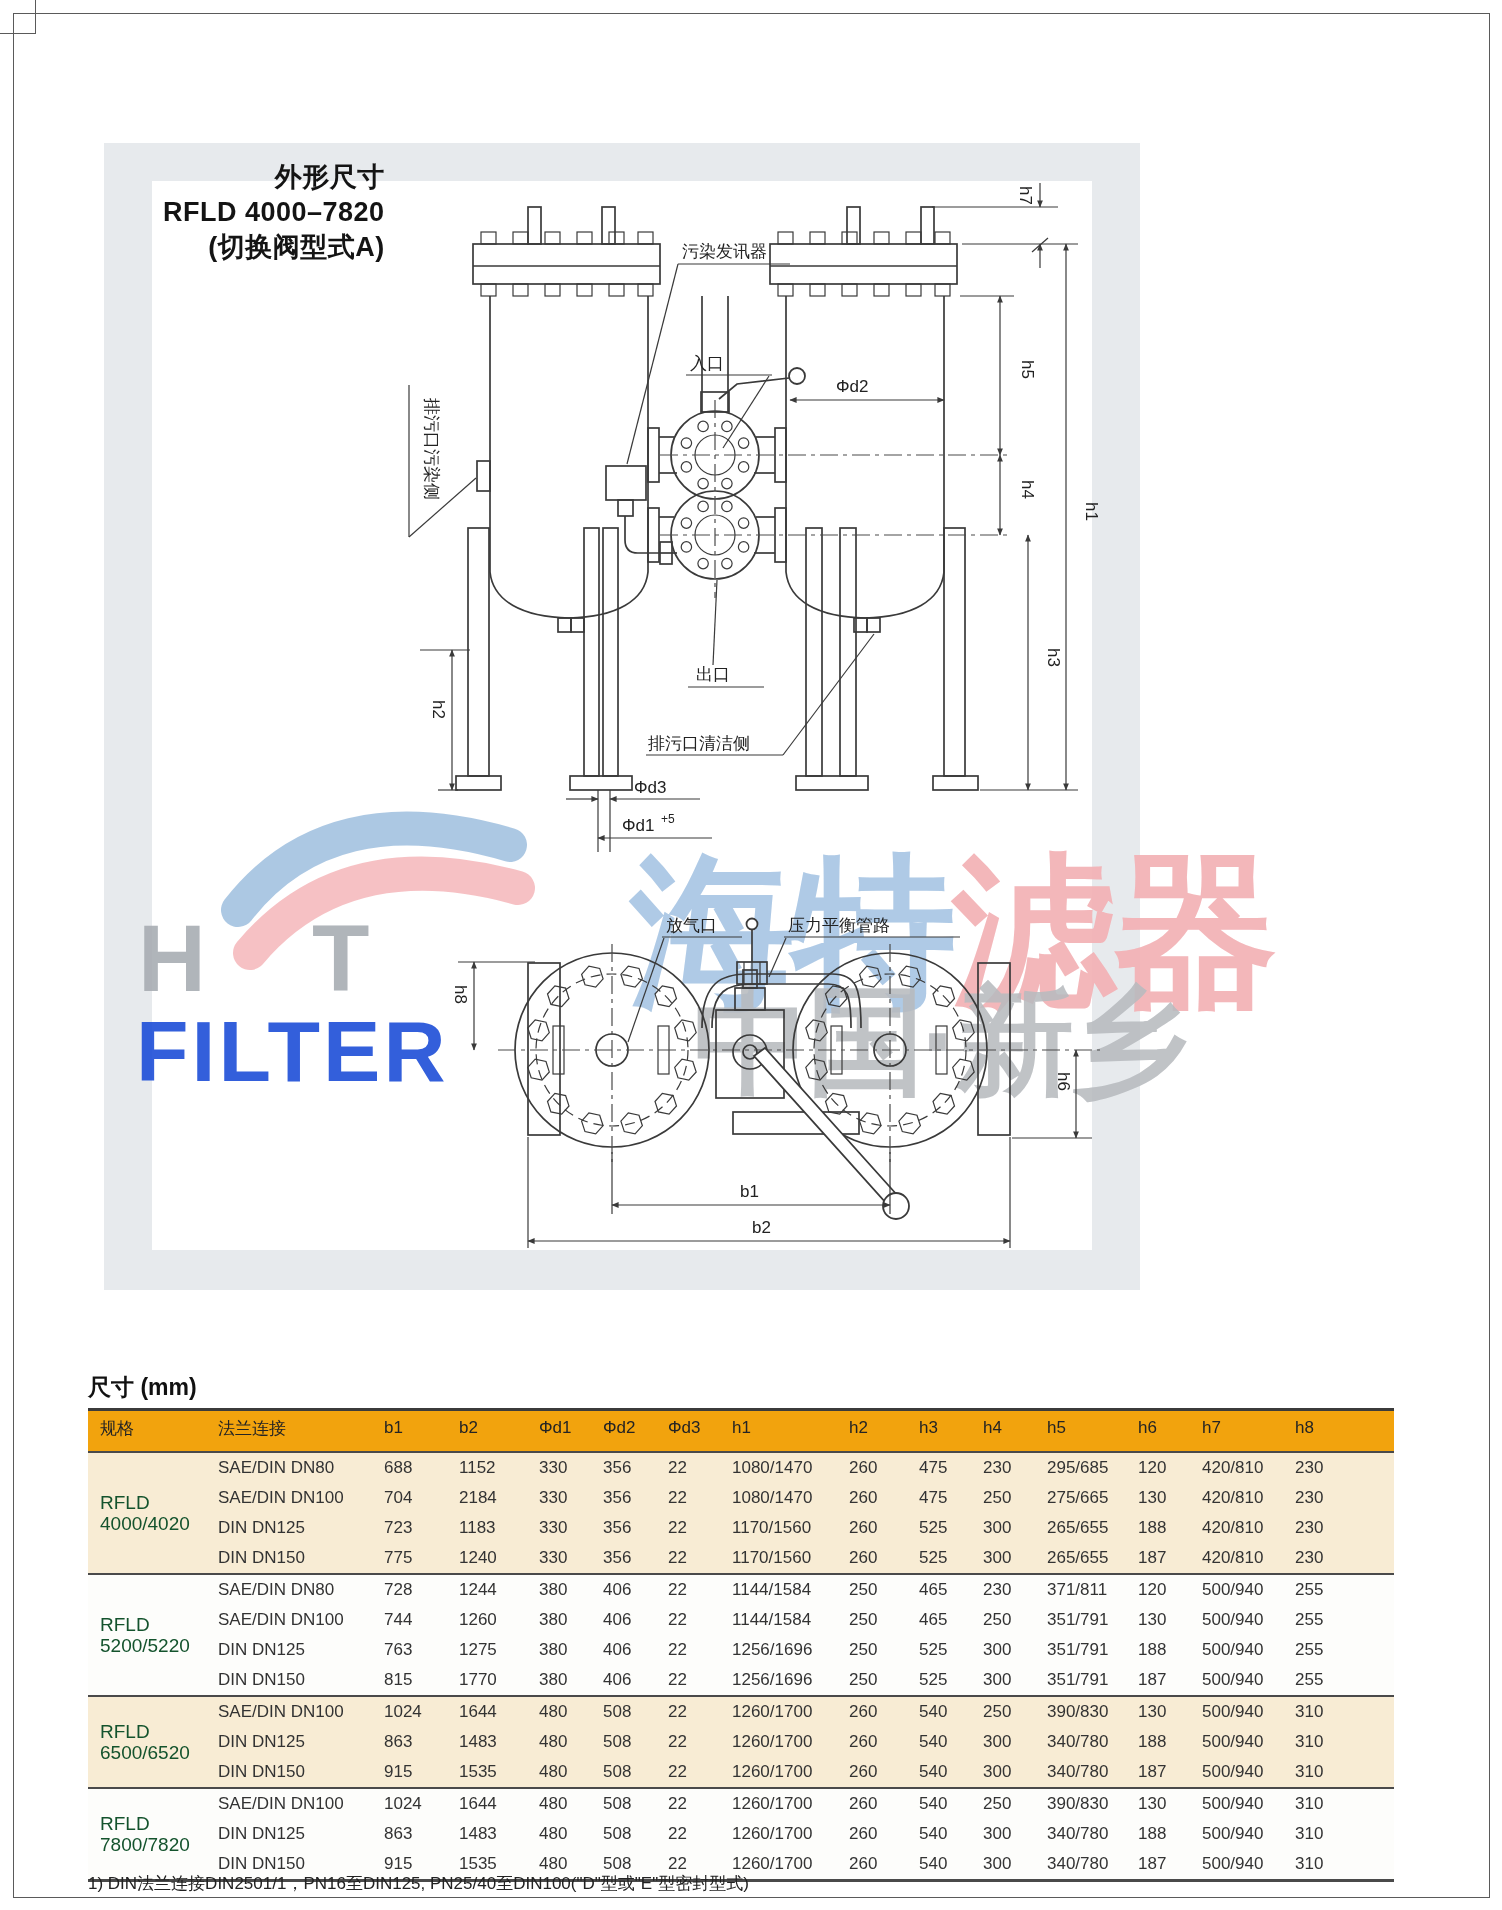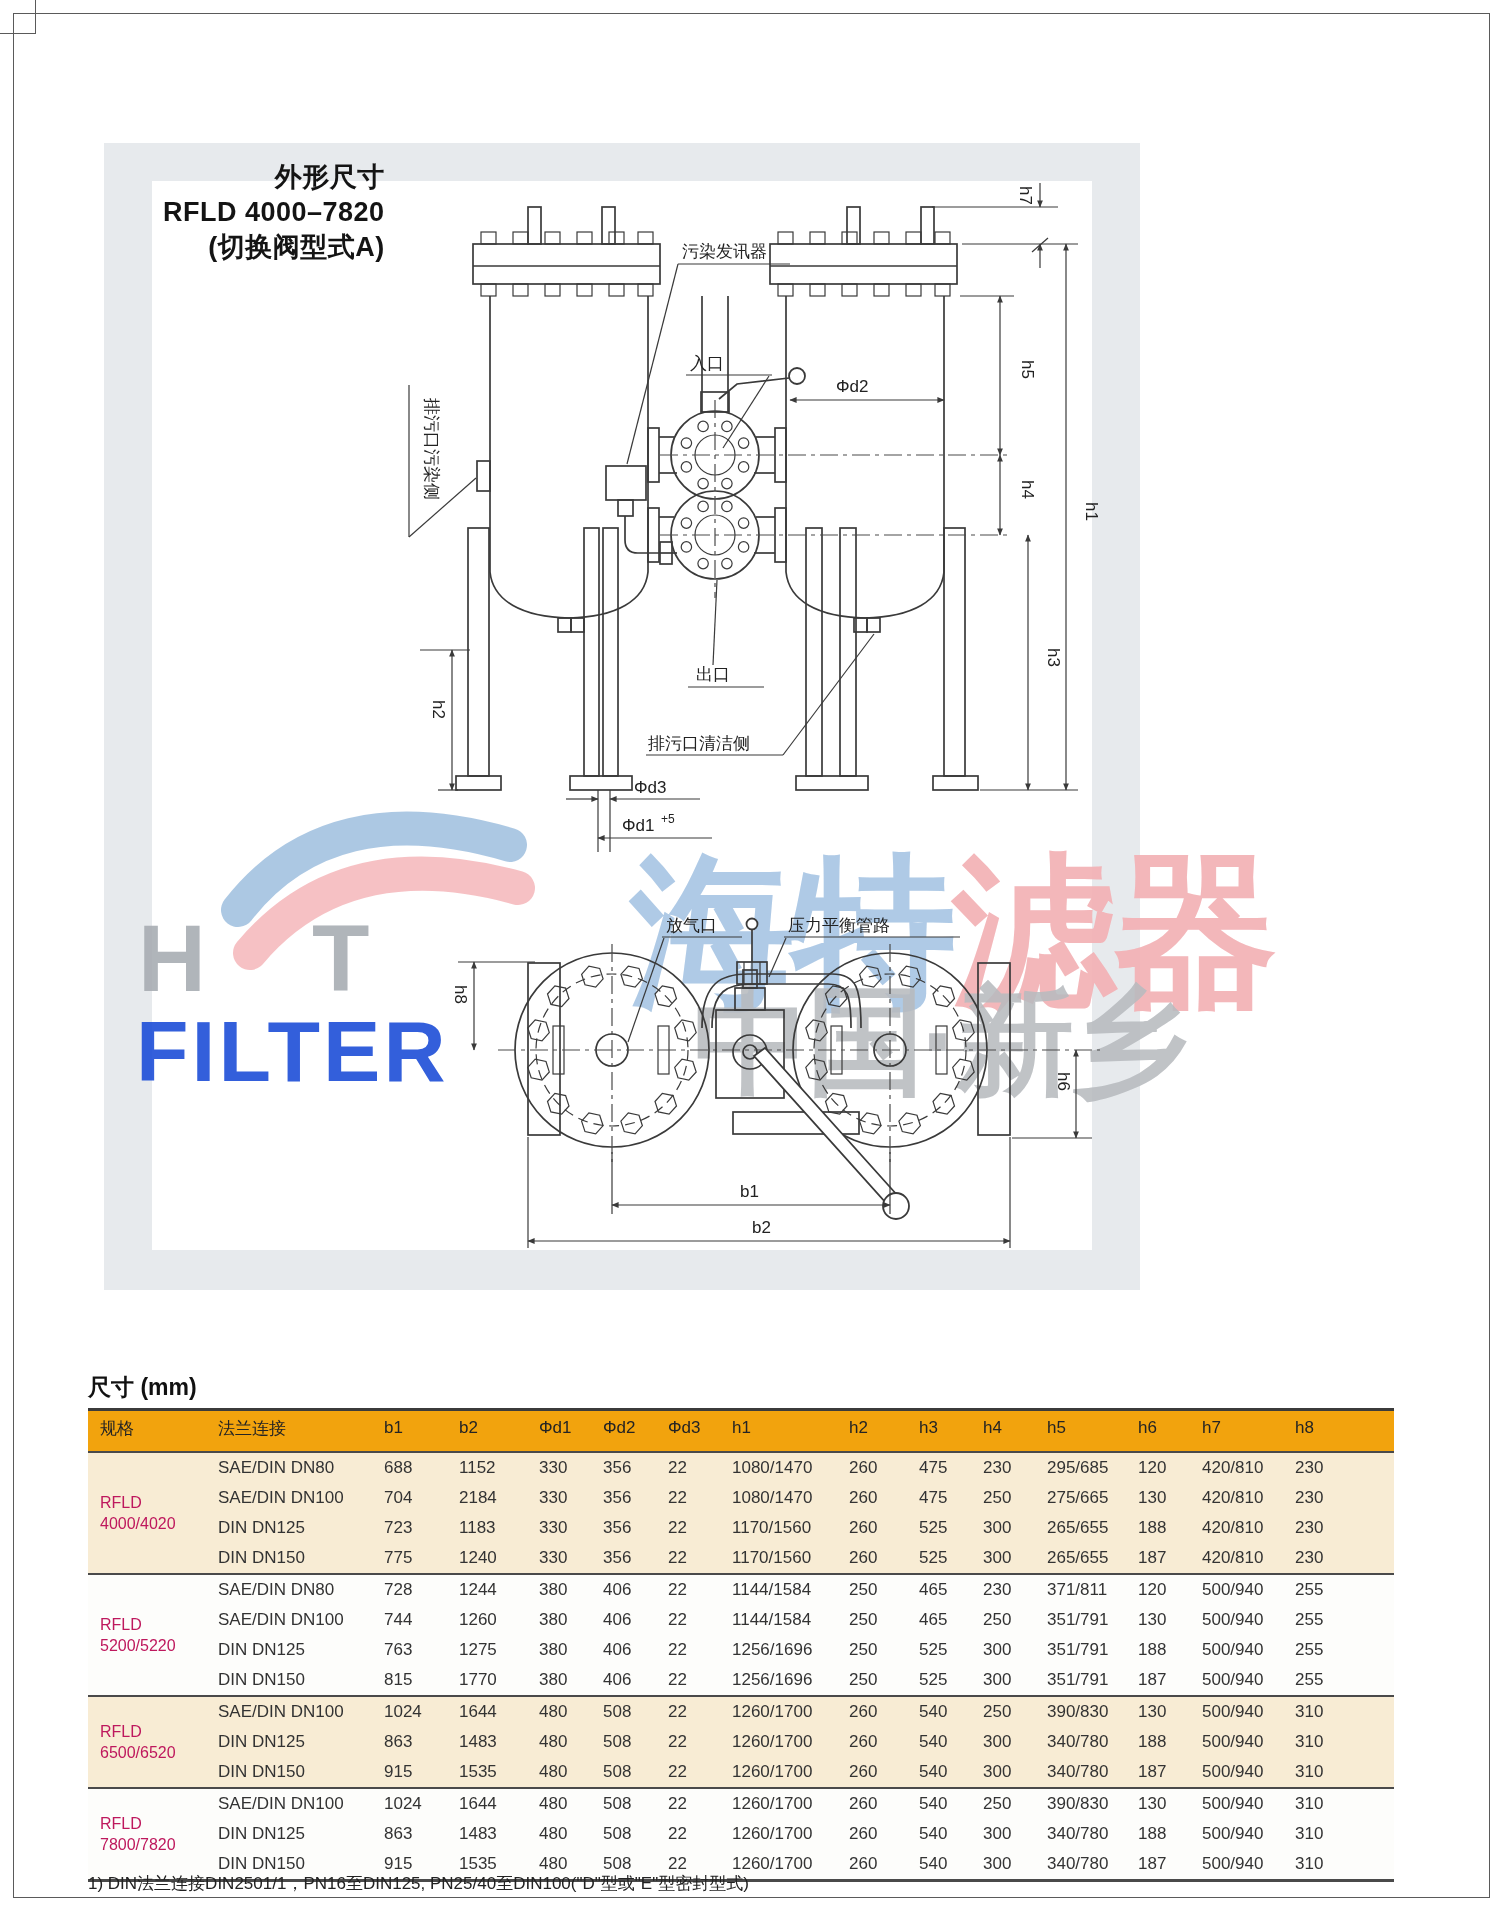--- a/index.html
+++ b/index.html
@@ -34,21 +34,21 @@
   #caption{left:88px;top:1372px;font-size:23px;font-weight:bold;color:#111;}
   #tablewrap{left:88px;top:1408px;width:1306px;}
   table{border-collapse:collapse;table-layout:fixed;width:1306px;
         border-top:3px solid #3b3b3b;border-bottom:3px solid #4a4a4a;}
   th{background:#F2A30D;color:#242424;font-weight:normal;font-size:17px;text-align:left;
      height:34px;padding:0 0 6px 12px;border-bottom:1px solid #b97e06;}
   td{font-size:17px;color:#333;height:30px;padding:0 0 0 12px;text-align:left;white-space:nowrap;overflow:hidden;}
   tr.gstart td{border-top:2px solid #4a4a4a;}
   .shaded td{background:#f8ecd4;}
   .plain td{background:#fdfdfb;}
-  td.spec{vertical-align:middle;font-size:16px;line-height:21px;color:#be185d;}
+  td.spec{vertical-align:middle;font-size:19px;line-height:21px;color:#14532d;}
   #footnote{left:88px;top:1872px;font-size:17px;color:#222;white-space:nowrap;}
 </style>
 </head>
 <body>
 
 <div class="abs" id="frame"></div>
 <div class="abs" id="cornerH"></div>
 <div class="abs" id="cornerV"></div>
 
 <div class="abs" id="panel"></div>

